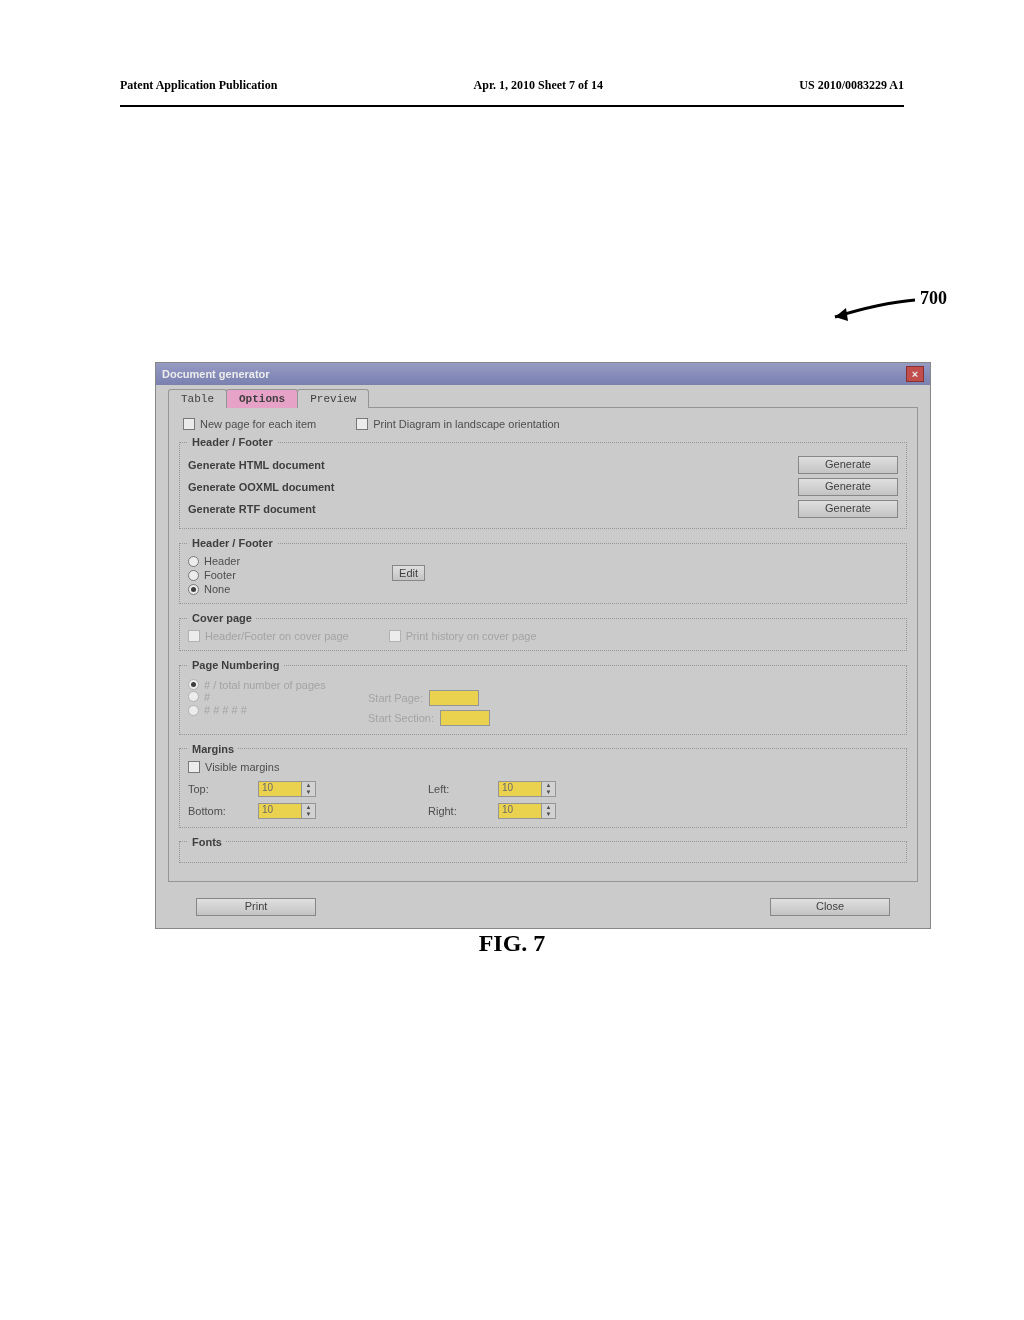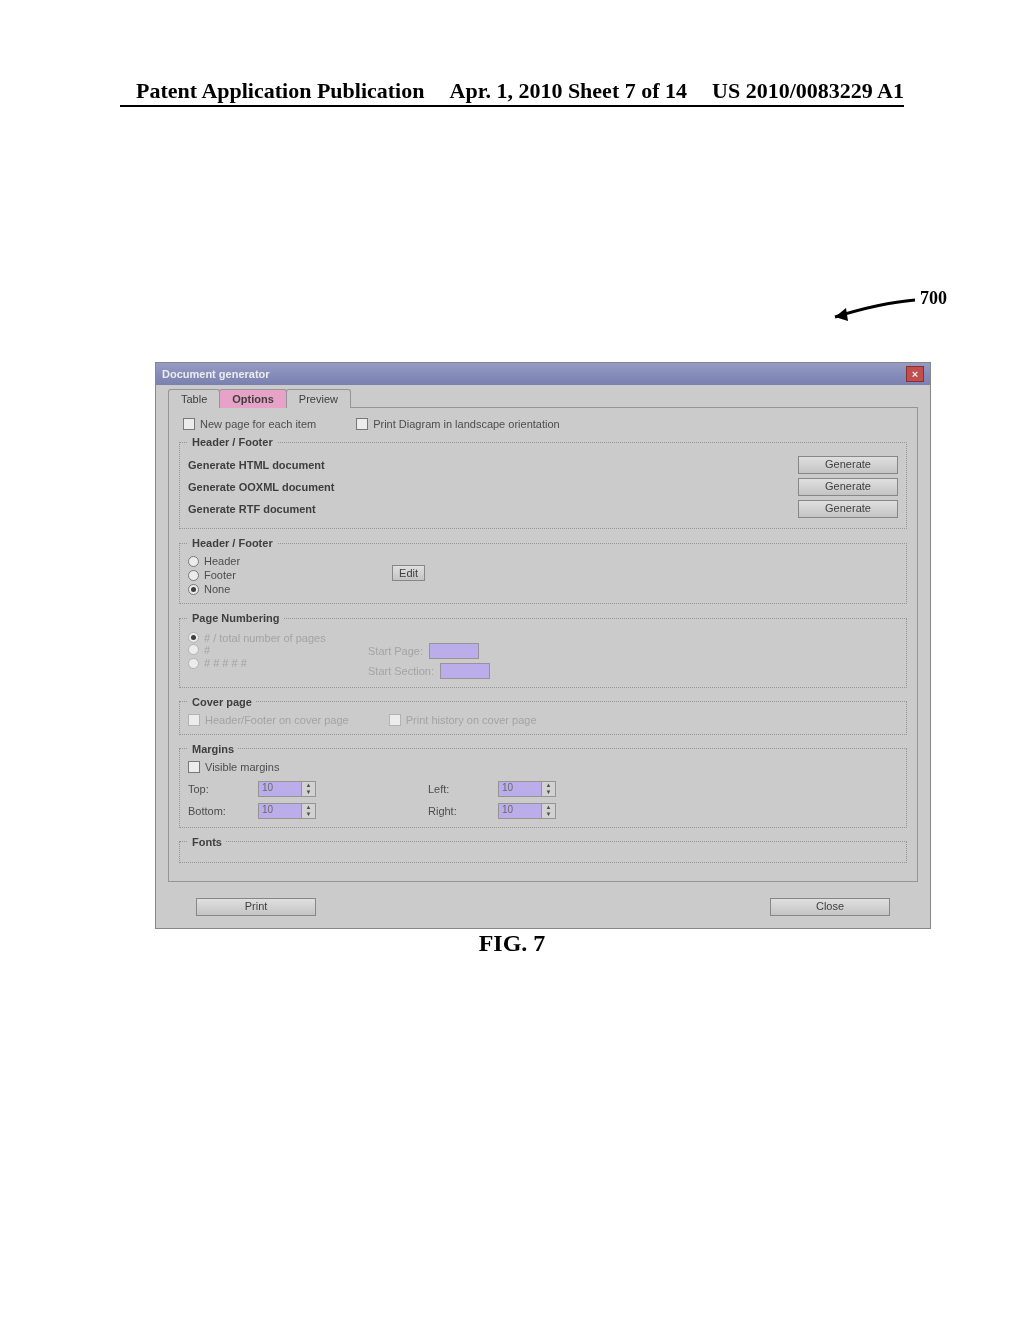--- a/index.html
+++ b/index.html
@@ -6,25 +6,25 @@
   body {
     width: 1024px;
     height: 1320px;
     background: #fff;
     font-family: "Times New Roman", serif;
     position: relative;
   }
   .page-header {
     position: absolute;
     top: 78px;
-    left: 136px;
+    left: 120px;
     right: 120px;
     display: flex;
     justify-content: space-between;
-    font-size: 22px;
+    font-size: 12px;
     font-weight: bold;
   }
   .page-header .left { }
   .page-header .mid { }
   .page-header .right { }
   .hr {
     position: absolute;
     top: 105px;
     left: 120px;
     right: 120px;
@@ -81,20 +81,21 @@
     gap: 0;
   }
   .tab {
     padding: 3px 12px;
     border: 1px solid #999;
     border-bottom: none;
     background: #d8d8d8;
     border-radius: 3px 3px 0 0;
     margin-right: -1px;
     color: #333;
+    font-family: Liberation Mono, monospace;
   }
   .tab.active {
     font-weight: bold;
     background: #f9a8d4;
     position: relative;
     z-index: 2;
   }
   .panel {
     margin: 0 12px 8px 12px;
     border: 1px solid #999;
@@ -164,21 +165,21 @@
   .hf-radios { display: flex; flex-direction: column; gap: 2px; }
   .hf-edit { margin-left: 140px; margin-top: 12px; border-radius: 6px; }
   .pn-body { color: #aaa; }
   .pn-body .radio .dot { border-color: #bbb; }
   .pn-inputs {
     display: flex; gap: 40px; margin-left: 180px; margin-top: -28px;
   }
   .pn-col { display: flex; flex-direction: column; gap: 4px; }
   .pn-col .r { display: flex; align-items: center; gap: 6px; }
   .num {
-    width: 50px; height: 16px; border: 1px solid #999; background: #c4b5fd;
+    width: 50px; height: 16px; border: 1px solid #999; background: #fde047;
     font-size: 10px; padding: 0 3px; color: #666;
   }
   .cover-row { display: flex; gap: 40px; color: #aaa; }
   .cover-row .chk .box { border-color: #bbb; }
   .margins-body { }
   .margin-grid {
     display: grid;
     grid-template-columns: 70px 90px 80px 70px 90px;
     row-gap: 6px;
     align-items: center;
@@ -285,20 +286,34 @@
               <span>Footer</span>
             </span>
           <span class="radio">
               <span class="dot sel"></span>
               <span>None</span>
             </span>
         </div>
         <div class="hf-edit">
           <span class="btn">Edit</span>
         </div>
+      </div>
+    </fieldset>
+
+    <fieldset>
+      <legend>Cover page</legend>
+      <div class="cover-row">
+        <span class="chk">
+            <span class="box"></span>
+            <span>Header/Footer on cover page</span>
+          </span>
+        <span class="chk">
+            <span class="box"></span>
+            <span>Print history on cover page</span>
+          </span>
       </div>
     </fieldset>
 
     <fieldset>
       <legend>Page Numbering</legend>
       <div class="pn-body">
         <div><span class="radio">
               <span class="dot sel"></span>
               <span># / total number of pages</span>
             </span></div>
@@ -319,34 +334,20 @@
             <div class="r">
                 <span>Start Section:</span>
                 <span class="num"></span>
               </div>
           </div>
         </div>
       </div>
     </fieldset>
 
     <fieldset>
-      <legend>Cover page</legend>
-      <div class="cover-row">
-        <span class="chk">
-            <span class="box"></span>
-            <span>Header/Footer on cover page</span>
-          </span>
-        <span class="chk">
-            <span class="box"></span>
-            <span>Print history on cover page</span>
-          </span>
-      </div>
-    </fieldset>
-
-    <fieldset>
       <legend>Margins</legend>
       <div class="margins-body">
         <span class="chk">
             <span class="box"></span>
             <span>Visible margins</span>
           </span>
         <div class="margin-grid">
           <span>Top:</span>
           <span class="spinner">
               <span class="num">10</span>

